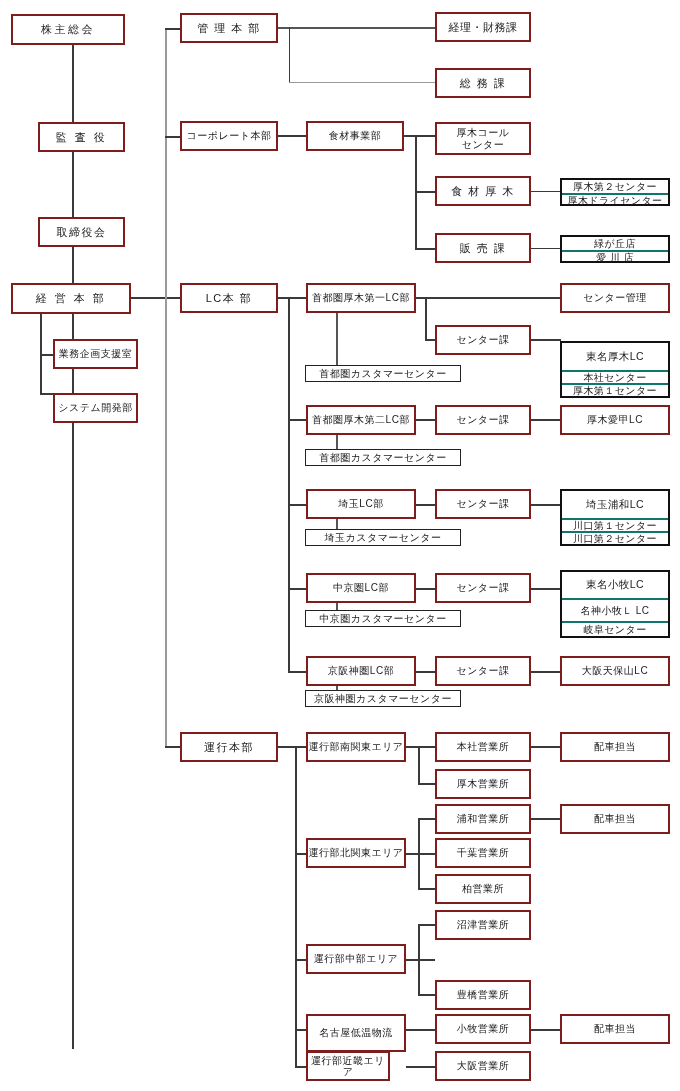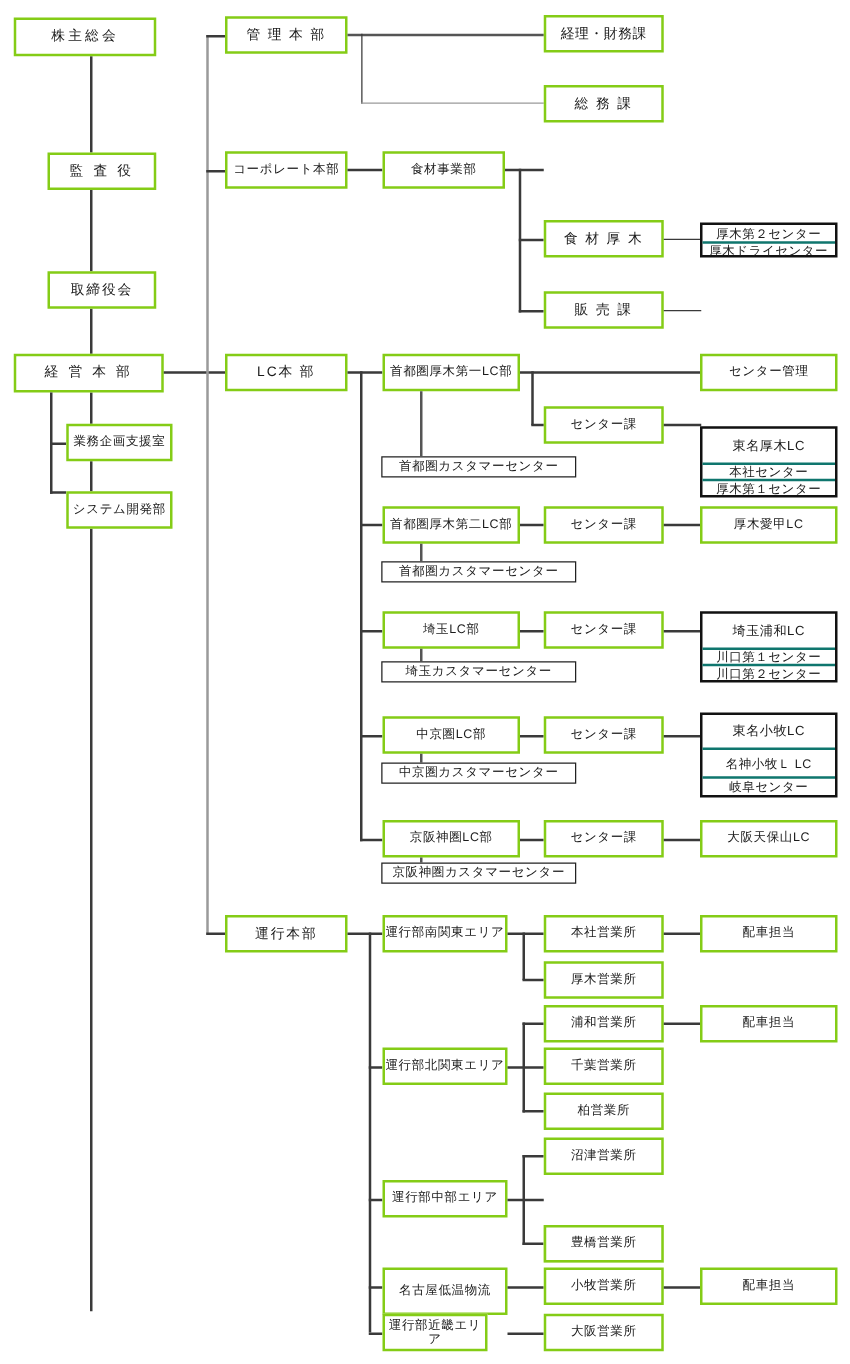--- a/index.html
+++ b/index.html
@@ -23,21 +23,21 @@
   .line.thin {
     background: #9a9a9a;
   }
   .line.mid {
     background: #555555;
   }
   
   .box {
     position: absolute;
     box-sizing: border-box;
-    border: 2px solid #84cc16;
+    border: 2px solid #7f1d1d;
     background: #ffffff;
     display: flex;
     align-items: center;
     justify-content: center;
     text-align: center;
     color: #1a1a1a;
     line-height: 1.15;
     letter-spacing: 0.5px;
     white-space: pre-line;
   }
@@ -116,33 +116,39 @@
   <div class="box f10" style="left:180px; top:121px; width:98px; height:30px;">コーポレート本部</div>
   <div class="line" style="left:278px; top:135px; width:28px; height:2px;"></div>
 
   <div class="box f10" style="left:306px; top:121px; width:98px; height:30px;">食材事業部</div>
 
   <div class="line" style="left:415px; top:135px; width:2px; height:115px;"></div>
   <div class="line" style="left:404px; top:135px; width:31px; height:2px;"></div>
   <div class="line" style="left:415px; top:191px; width:20px; height:2px;"></div>
   <div class="line" style="left:415px; top:248px; width:20px; height:2px;"></div>
 
+  <div class="box f10" style="left:435px; top:122px; width:96px; height:33px;">厚木コール
+センター</div>
 
   <div class="box f11 sp15" style="left:435px; top:176px; width:96px; height:30px;">食 材 厚 木</div>
 
   <div class="box f11 sp15" style="left:435px; top:233px; width:96px; height:30px;">販 売 課</div>
 
   <div class="line" style="left:531px; top:191px; width:30px; height:1px;"></div>
   <div class="line" style="left:531px; top:248px; width:30px; height:1px;"></div>
 
   <div class="stack" style="left:560px; top:178px; width:110px; height:28px;">
     <div class="stack-row" style="height:13px;">厚木第２センター</div>
     <div class="stack-row" style="height:13px;">厚木ドライセンター</div>
   </div>
 
+  <div class="stack" style="left:560px; top:235px; width:110px; height:28px;">
+    <div class="stack-row" style="height:13px;">緑が丘店</div>
+    <div class="stack-row" style="height:13px;">愛 川 店</div>
+  </div>
 
   <div class="box f11 sp15" style="left:180px; top:283px; width:98px; height:30px;">LC本 部</div>
   <div class="line" style="left:278px; top:297px; width:28px; height:2px;"></div>
 
   <div class="line" style="left:288px; top:297px; width:2px; height:376px;"></div>
   <div class="line" style="left:288px; top:419px; width:18px; height:2px;"></div>
   <div class="line" style="left:288px; top:504px; width:18px; height:2px;"></div>
   <div class="line" style="left:288px; top:588px; width:18px; height:2px;"></div>
   <div class="line" style="left:288px; top:671px; width:18px; height:2px;"></div>
 

